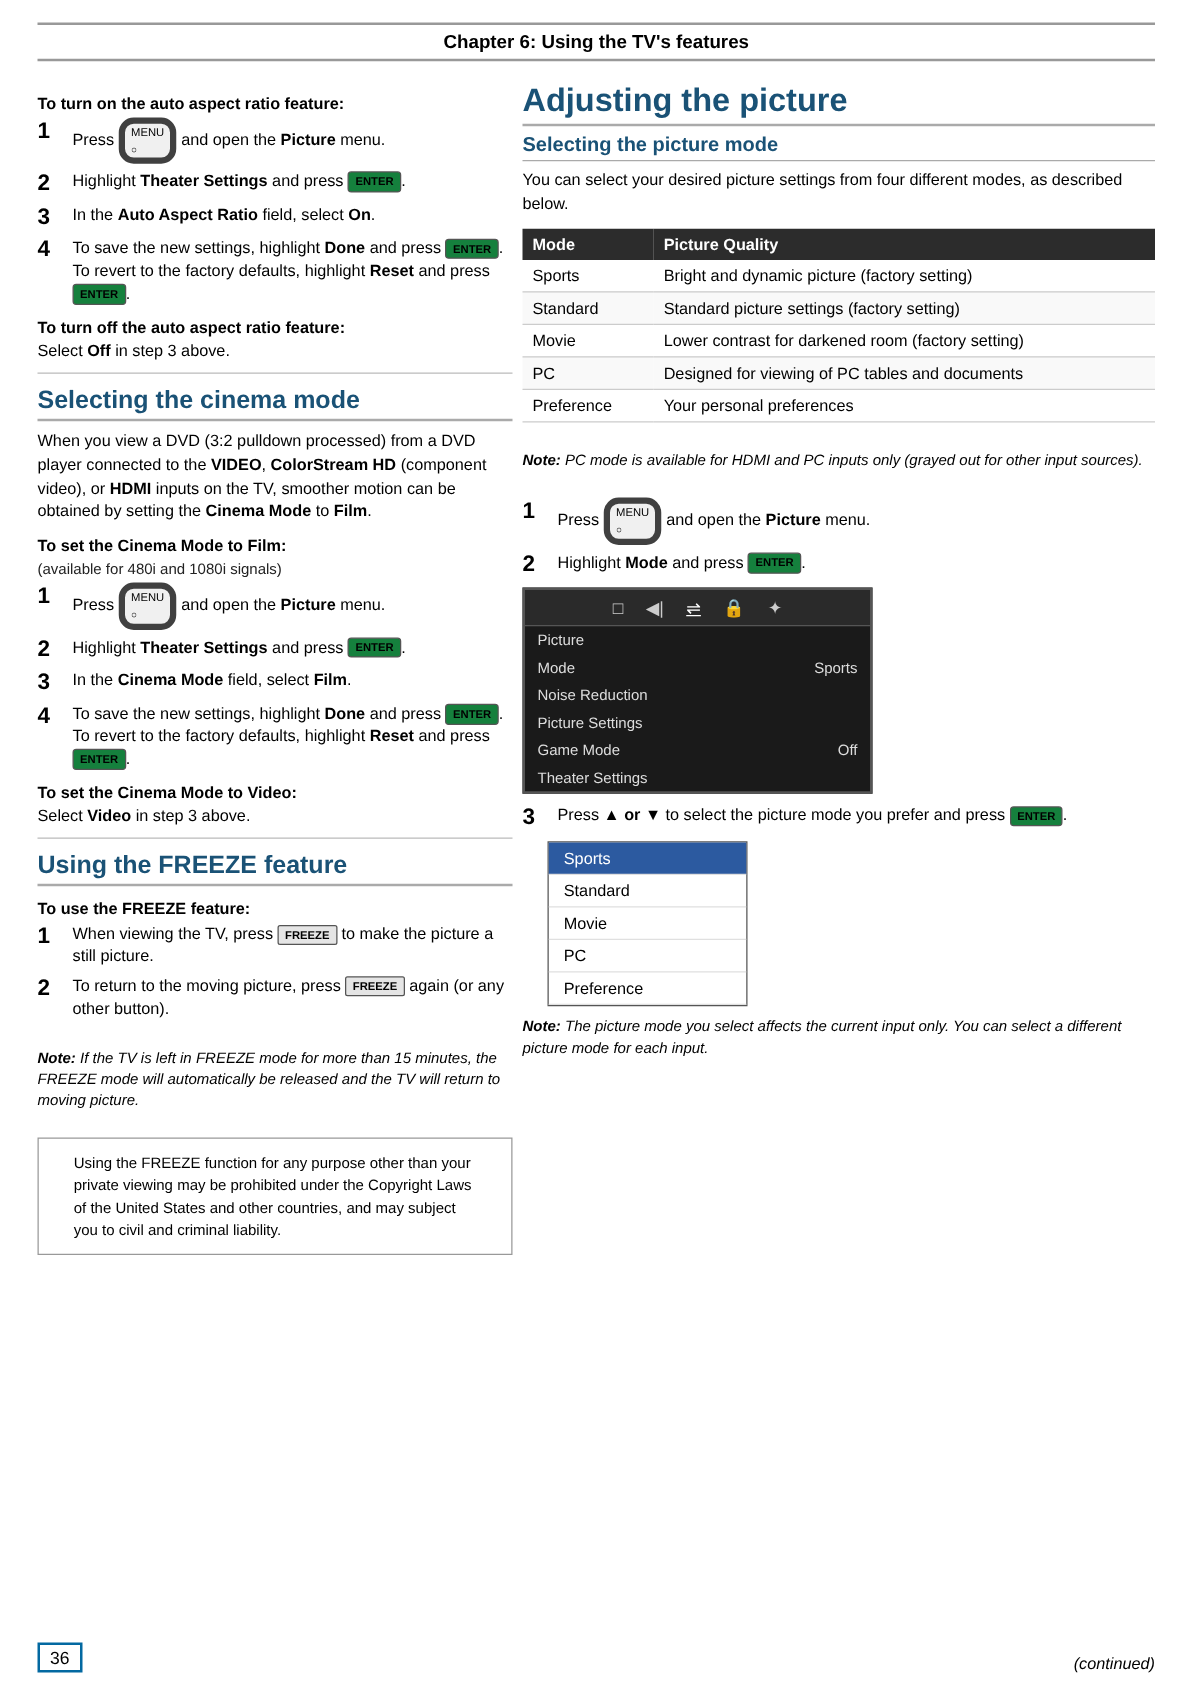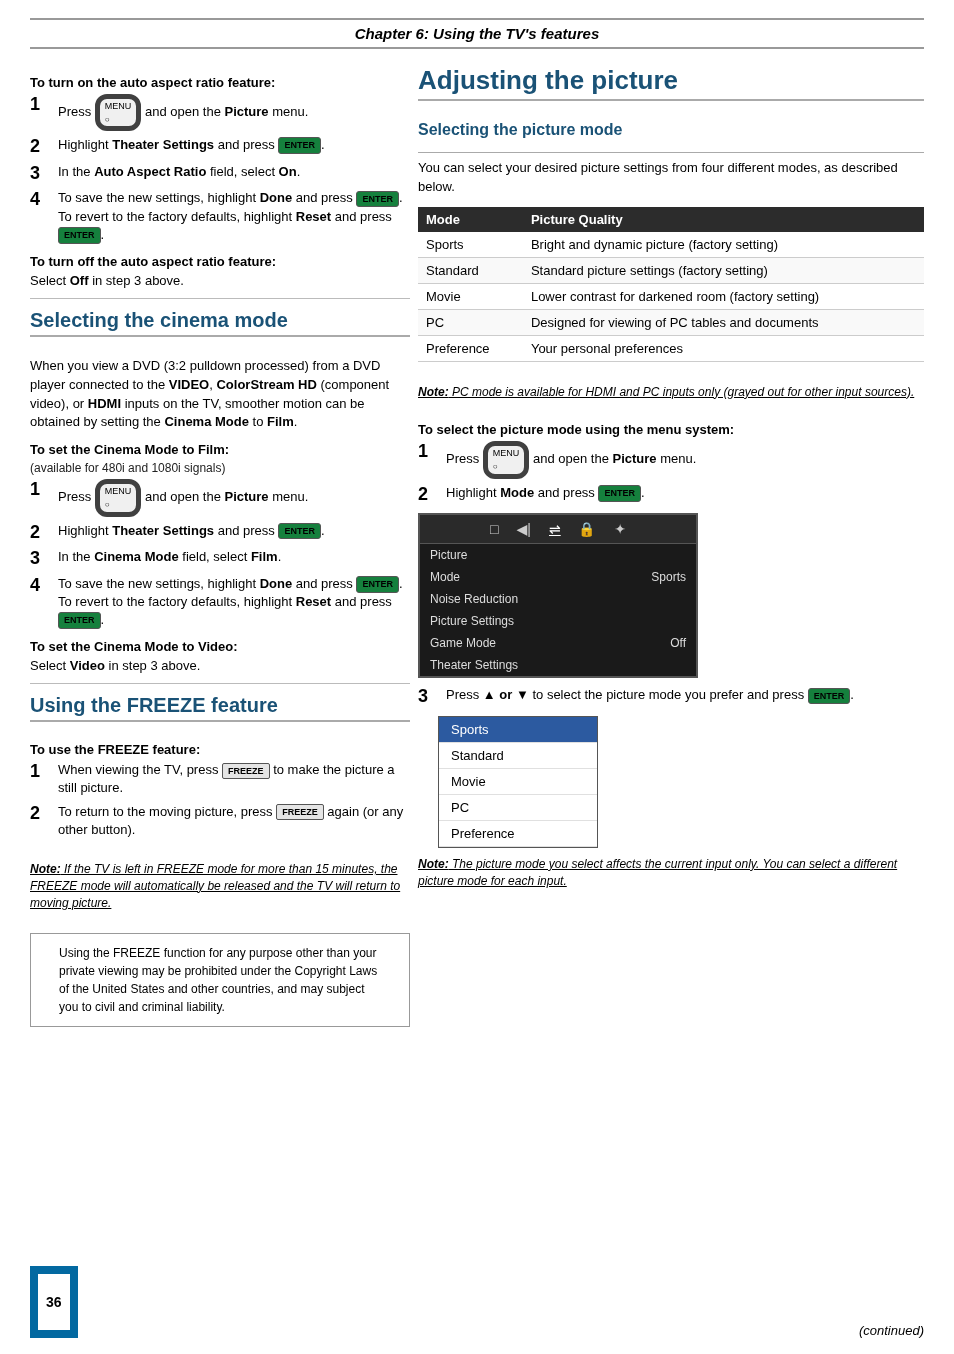--- a/index.html
+++ b/index.html
@@ -13,21 +13,20 @@
       padding: 0;
     }
     .page {
       width: 954px;
       min-height: 1354px;
       padding: 18px 30px 20px 30px;
       position: relative;
     }
     .chapter-header {
       text-align: center;
-      font-style: italic;
       font-weight: bold;
       font-size: 15px;
       border-top: 2px solid #999;
       border-bottom: 2px solid #999;
       padding: 5px 0;
       margin-bottom: 16px;
     }
     .two-col {
       display: flex;
       gap: 8px;
@@ -38,29 +37,29 @@
     }
     .right-col {
       flex: 1;
     }
     .section-title {
       font-size: 20px;
       font-weight: bold;
       color: #1a5276;
       border-bottom: 2px solid #aaa;
       padding-bottom: 3px;
-      margin-bottom: 20px;
+      margin-bottom: 7px;
       margin-top: 8px;
     }
     .subsection-title {
       font-size: 16px;
       font-weight: bold;
       color: #1a5276;
       border-bottom: 1.5px solid #aaa;
-      padding-bottom: 13px;
+      padding-bottom: 2px;
       margin-bottom: 6px;
       margin-top: 6px;
     }
     .bold-heading {
       font-weight: bold;
       font-size: 13px;
       margin-bottom: 4px;
       margin-top: 10px;
     }
     .step-list {
@@ -119,21 +118,20 @@
     .divider {
       border: none;
       border-top: 1px solid #bbb;
       margin: 10px 0;
     }
     .note-italic {
       font-style: italic;
       font-size: 12px;
       line-height: 1.4;
       margin: 22px 0;
-      text-decoration: underline;
     }
     .note-bold-italic {
       font-weight: bold;
       font-style: italic;
     }
     .copyright-box {
       border: 1px solid #999;
       padding: 10px 28px;
       font-size: 12px;
       line-height: 1.5;
@@ -207,24 +205,24 @@
       border-bottom: 1px solid #e0e0e0;
     }
     .dropdown-row.highlighted {
       background: #2c5aa0;
       color: #fff;
     }
     .page-num {
       position: absolute;
       bottom: 16px;
       left: 30px;
-      font-weight: bold;
+      font-weight: normal;
       font-size: 14px;
-      border: 8px solid #0369a1;
-      padding: 20px 8px;
+      border: 2px solid #0369a1;
+      padding: 2px 8px;
     }
     .continued {
       position: absolute;
       bottom: 16px;
       right: 30px;
       font-style: italic;
       font-size: 13px;
     }
     .sub-note {
       font-size: 12px;
@@ -383,21 +381,20 @@
               <td>Preference</td>
               <td>Your personal preferences</td>
             </tr>
           </tbody>
       </table>
 
       <p class="note-italic">
         <span class="note-bold-italic">Note:</span><span> PC mode is available for HDMI and PC inputs only (grayed out for other input sources).</span>
       </p>
 
-      <div class="bold-heading" style="margin-top:12px;">To select the picture mode using the menu system:</div>
 
       <ol class="step-list">
         <li>
           <span class="step-num">1</span>
           <span class="step-content">
             Press <span class="btn-menu-icon">MENU<br><span style="font-size:8px;">○</span></span> and open the <span class="inline-bold">Picture</span> menu.
           </span>
         </li>
         <li>
           <span class="step-num">2</span>

